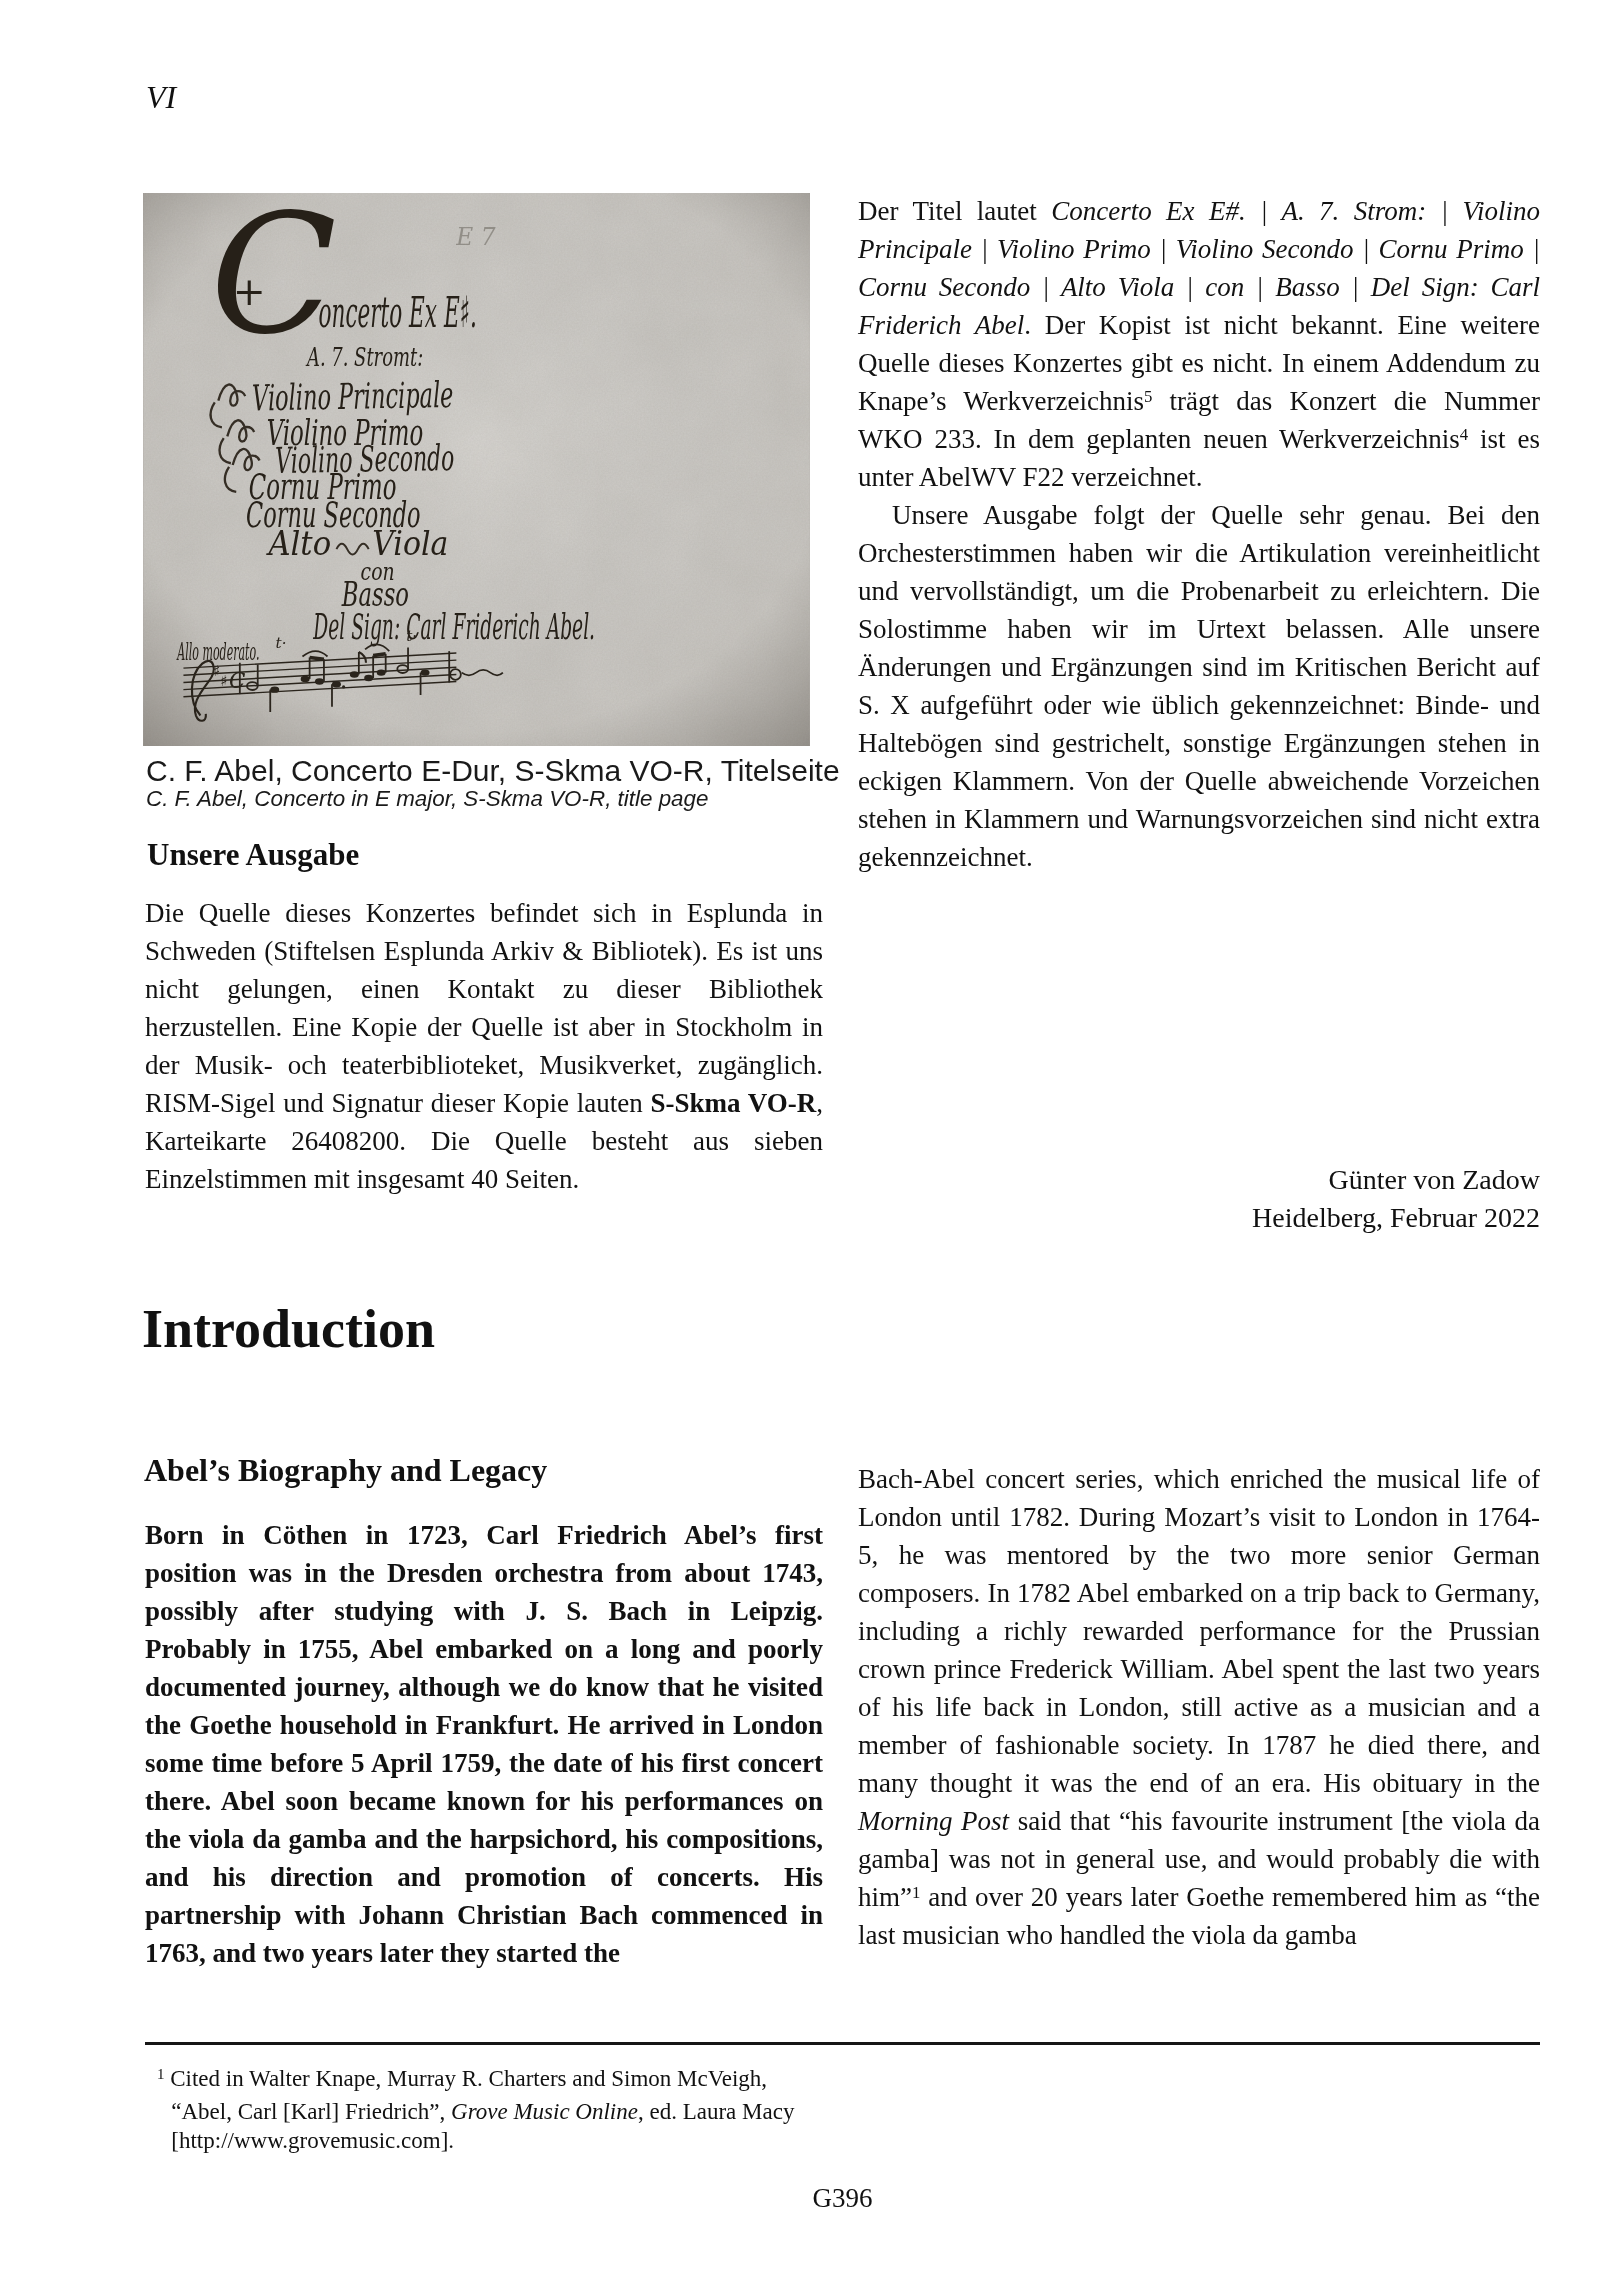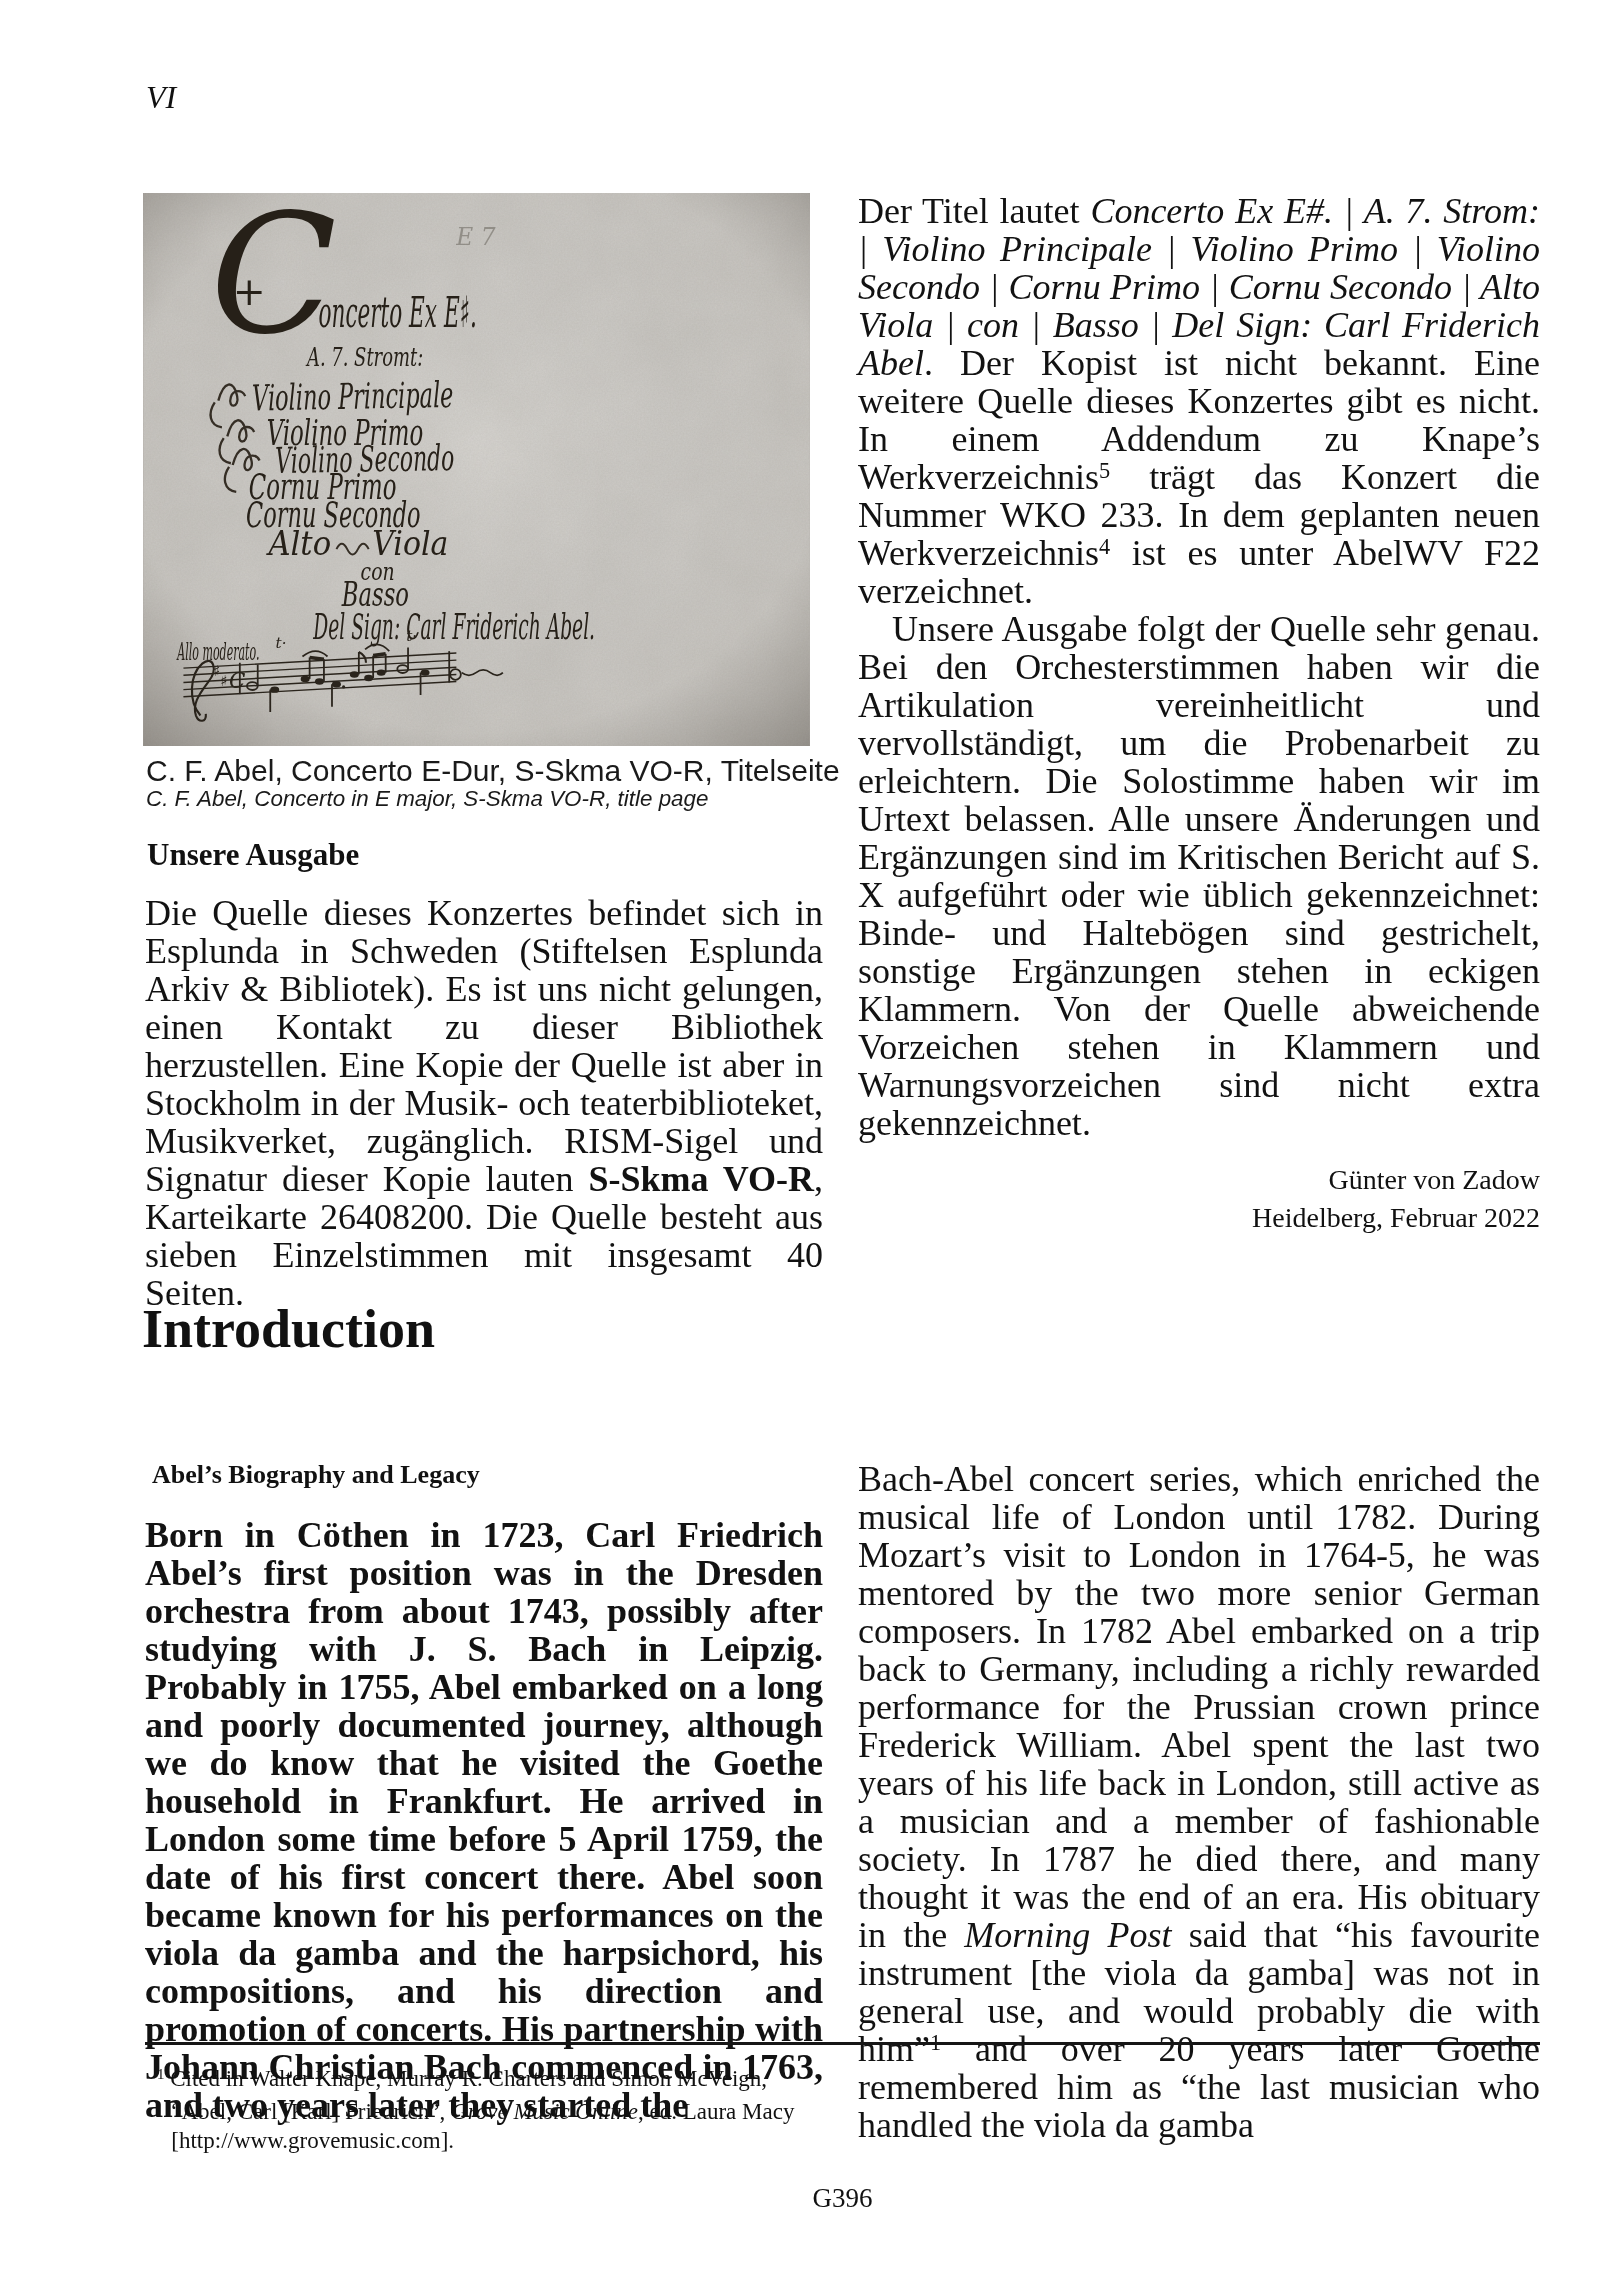--- a/index.html
+++ b/index.html
@@ -2,36 +2,36 @@
 <html lang="de" style="font-size:14.3px"><head>
 <meta charset="utf-8">
 <style>
   html,body{margin:0;padding:0;}
   body{
     width:1622px;height:2293px;position:relative;background:#ffffff;
     font-family:"Liberation Serif", serif;color:#111111;overflow:hidden;
     -webkit-font-smoothing:antialiased;
   }
   .abs{position:absolute;}
-  .body-text{font-size:36px;line-height:38px;text-align:justify;margin:0;
+  .body-text{font-size:27px;line-height:38px;text-align:justify;margin:0;
     font-family:"Liberation Serif", serif;color:#121212;}
   .body-text.indent{text-indent:34px;}
   .it{font-style:italic;}
   .bd{font-weight:bold;}
   .sup{font-size:0.62em;position:relative;top:-0.5em;line-height:0;}
   #page-number{left:146px;top:79px;font-size:32px;font-style:italic;}
   #manuscript-figure{left:143px;top:193px;width:667px;height:553px;}
   #caption-de{left:146px;top:757px;font-family:"Liberation Sans",sans-serif;font-size:30px;line-height:27px;color:#1a1a1a;}
   #caption-en{left:146px;top:785px;font-family:"Liberation Sans",sans-serif;font-size:22.4px;line-height:27px;font-style:italic;color:#1a1a1a;}
   #unsere-heading{left:143px;top:833px;font-size:31px;font-weight:bold;margin:4px;}
   #de-left-para{left:145px;top:894px;width:678px;}
   #de-right-col{left:858px;top:192px;width:682px;}
   #de-signoff{left:858px;top:1161px;width:682px;text-align:right;font-size:28px;line-height:38px;}
   #intro-title{left:142px;top:1301px;font-size:54px;font-weight:bold;margin:0;line-height:1.05;}
-  #intro-subheading{left:144px;top:1452px;font-size:26px;font-weight:bold;margin:8px;}
+  #intro-subheading{left:144px;top:1452px;font-size:32px;font-weight:bold;margin:0;}
   #en-left-para{left:145px;top:1516px;width:678px;font-weight:bold;}
   #en-right-para{left:858px;top:1460px;width:682px;}
   #footnote-rule{left:145px;top:2042px;width:1395px;height:2.7px;background:#161616;}
   #footnote{left:145px;top:2052px;width:682px;font-size:23px;line-height:29.6px;}
   #footnote p{margin:12px;padding-left:14.3px;text-indent:-14.3px;text-align:left;}
   .fn-sup{font-size:0.65em;position:relative;top:-0.45em;}
   #catalog-number{left:145px;top:2183px;width:1395px;text-align:center;font-size:27px;}
   
   .scanbox{width:667px;height:553px;position:relative;
     box-shadow:inset 0 0 81px rgba(92,86,78,.55), inset 0 12.5px 23px rgba(70,64,56,.45), inset 9px 0 19.7px rgba(90,84,76,.4);}

